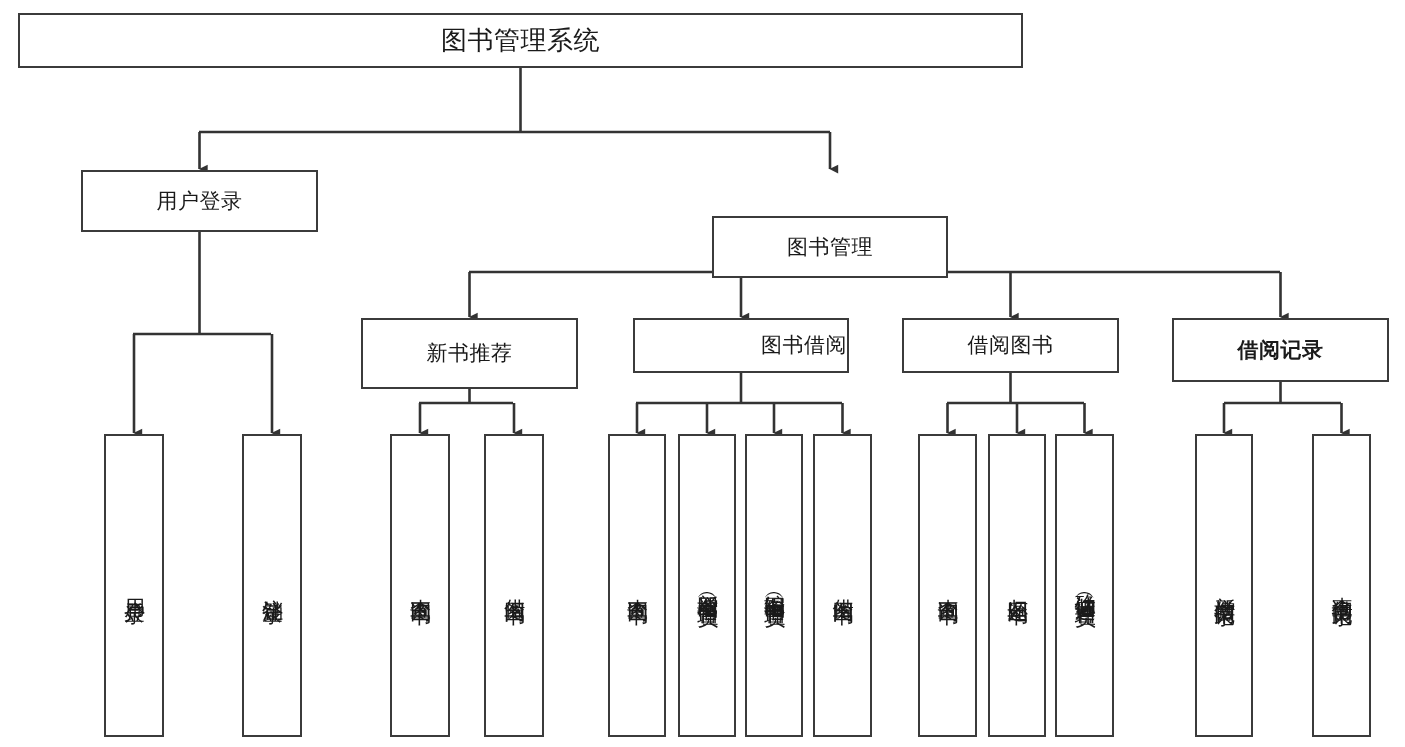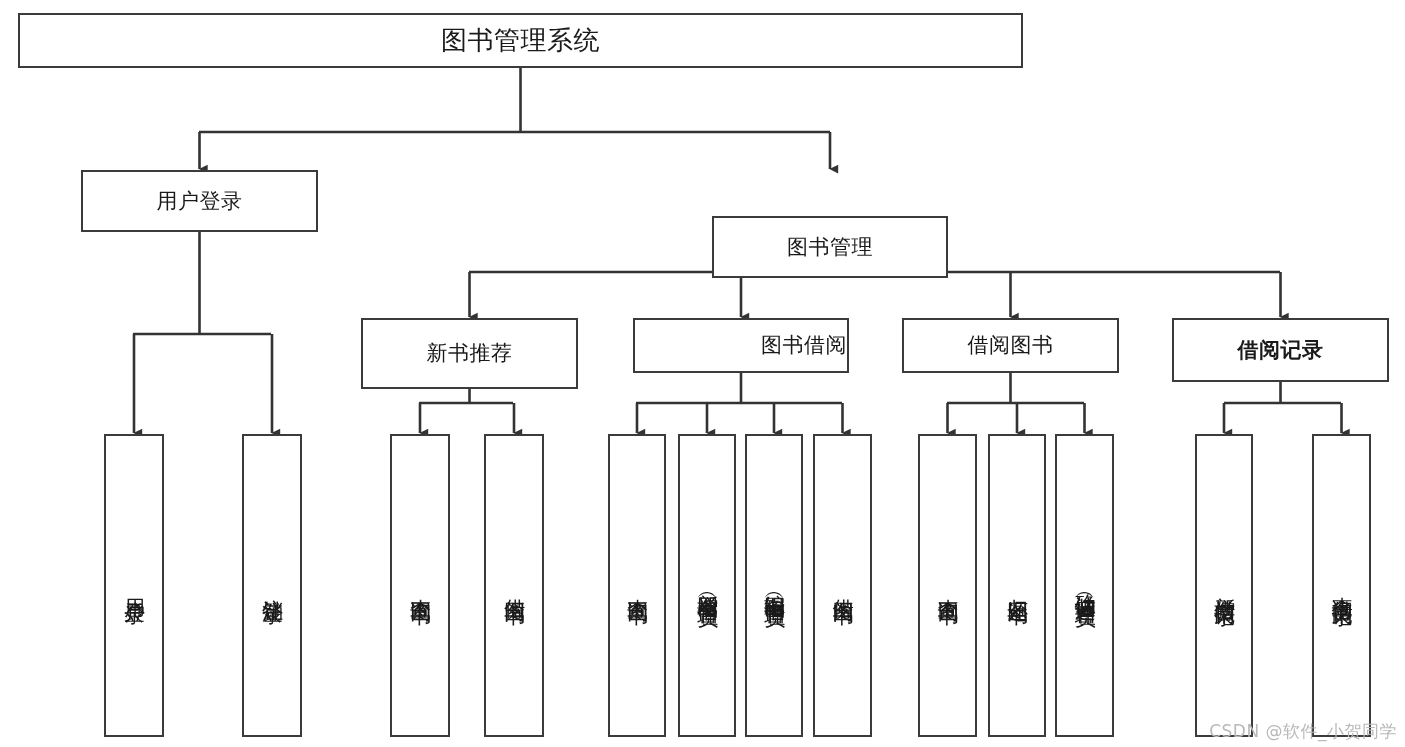--- a/index.html
+++ b/index.html
@@ -178,15 +178,14 @@
         <span class="label">确认归还（管理员）</span>
       </div>
       <div class="node vert" style="left: 1195px; top: 434px; width: 58px; height: 303px;">
         <span class="label">新增借阅记录</span>
       </div>
       <div class="node vert" style="left: 1312px; top: 434px; width: 59px; height: 303px;">
         <span class="label">查询借阅记录</span>
       </div>
     </div>
 
-  <div class="watermark">CSDN @软件_小贺同学</div>
 
 </div>
 
 </body></html>

